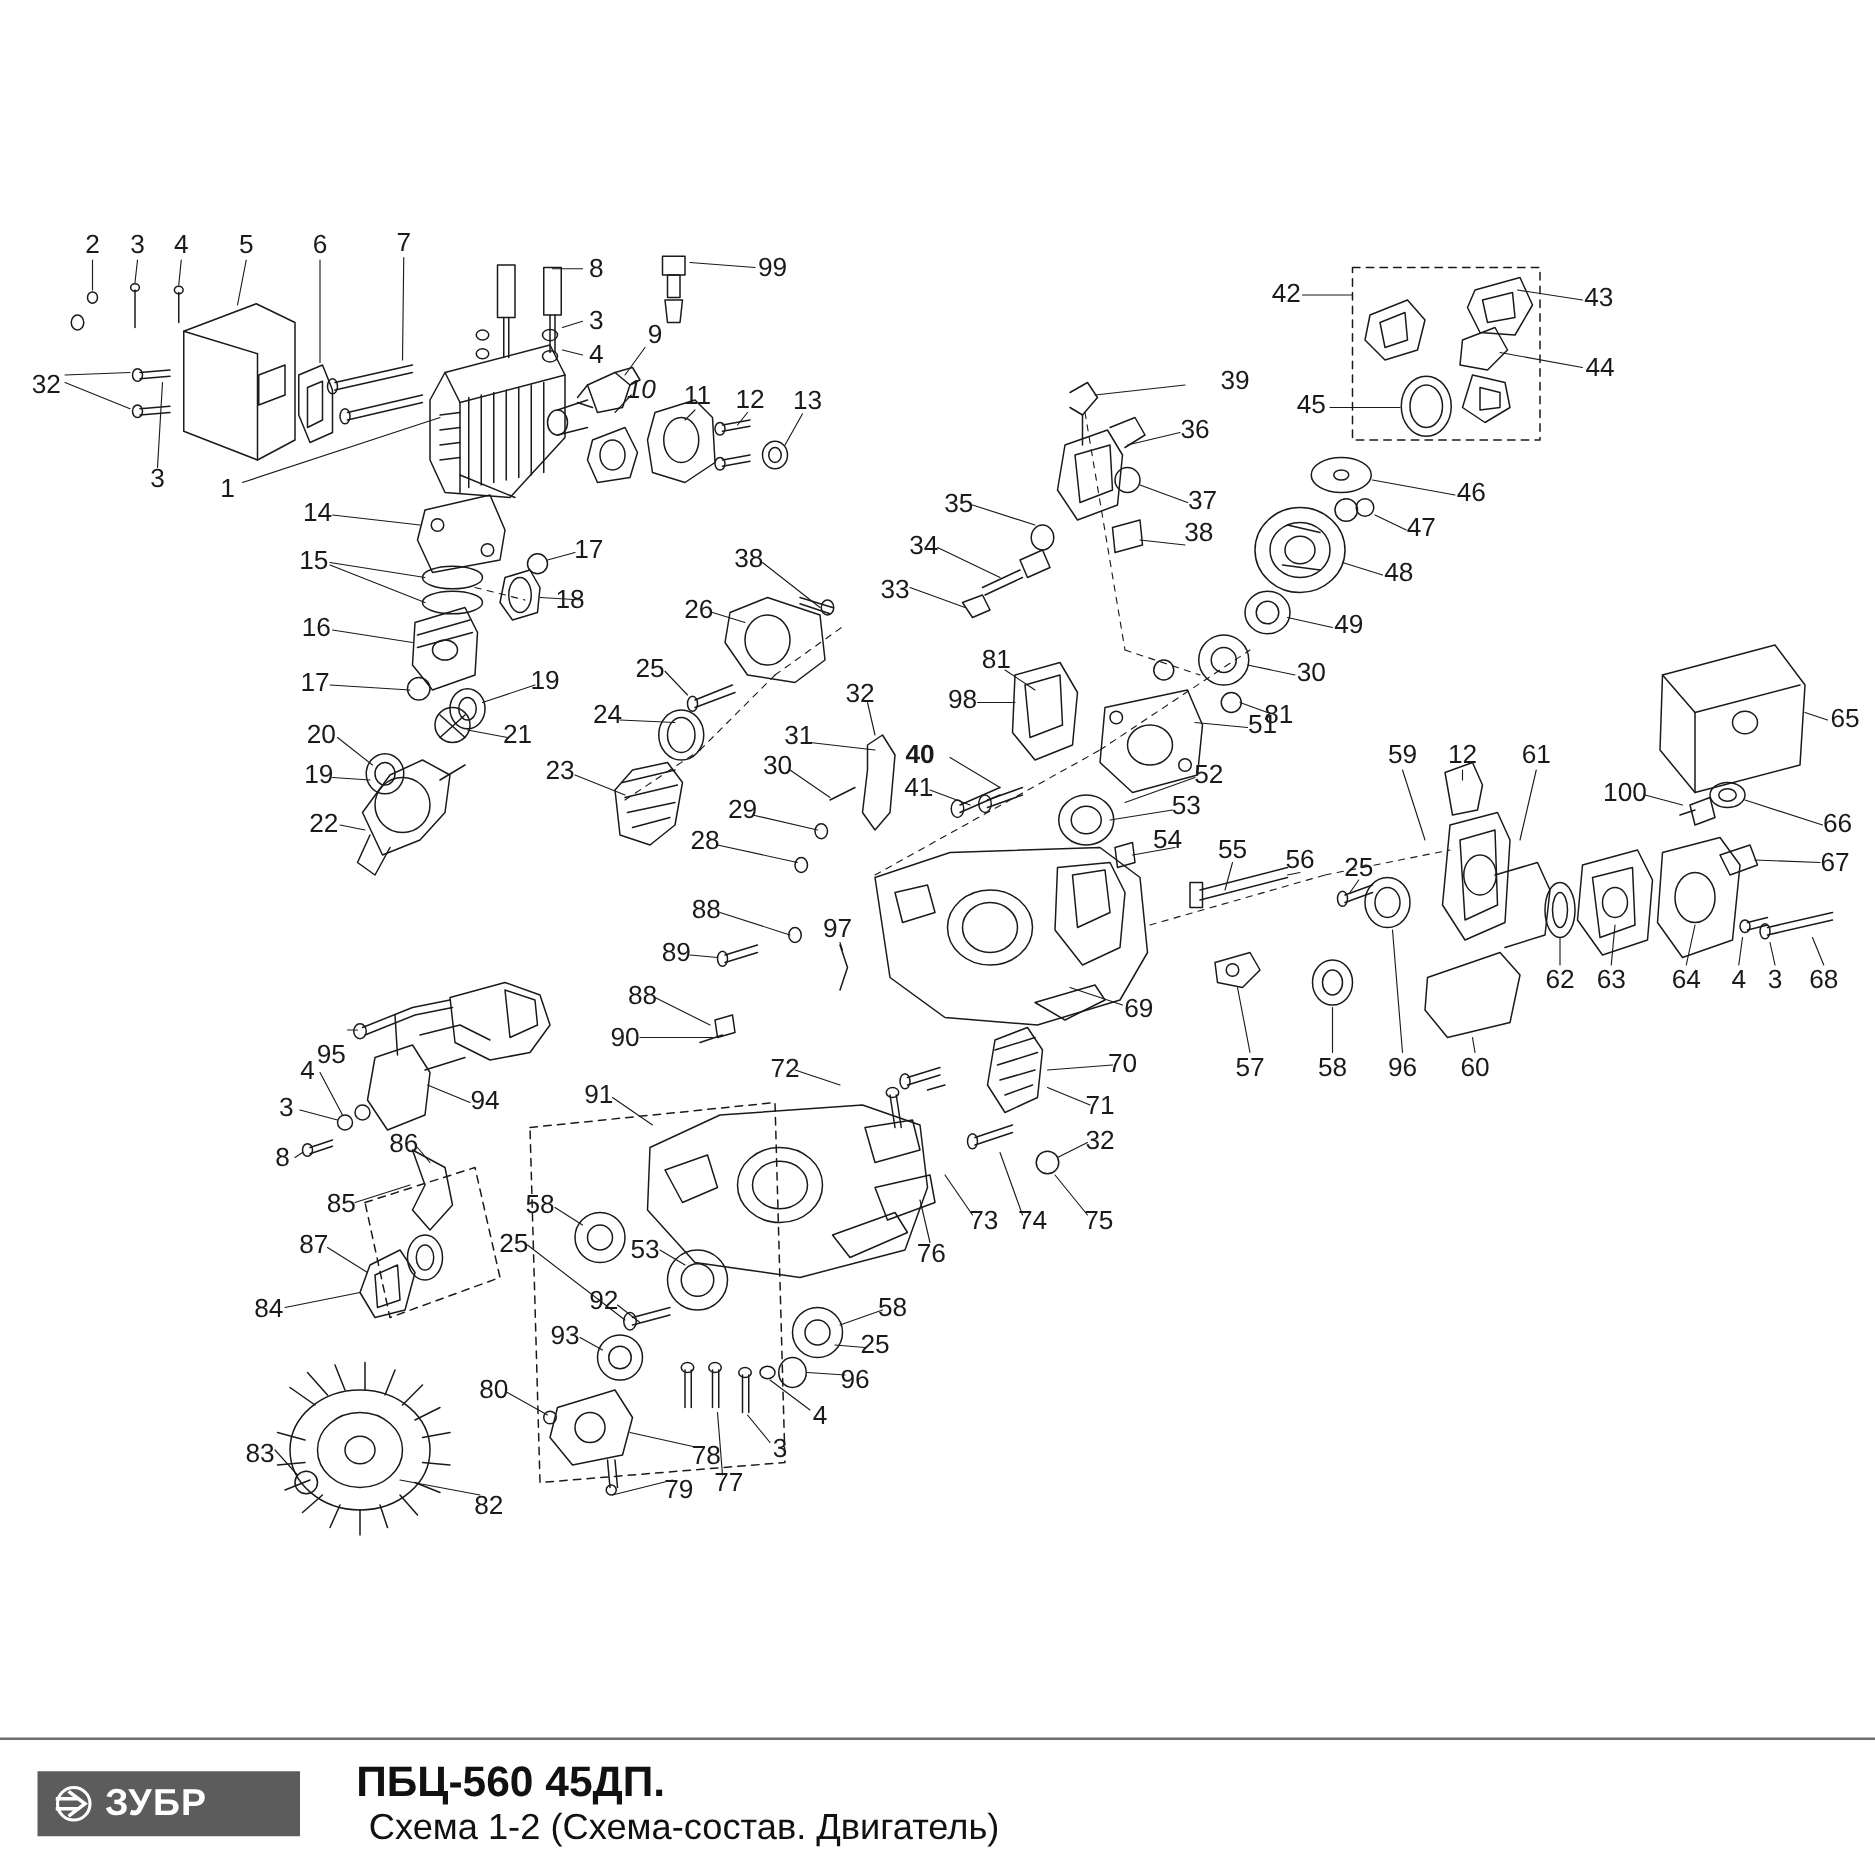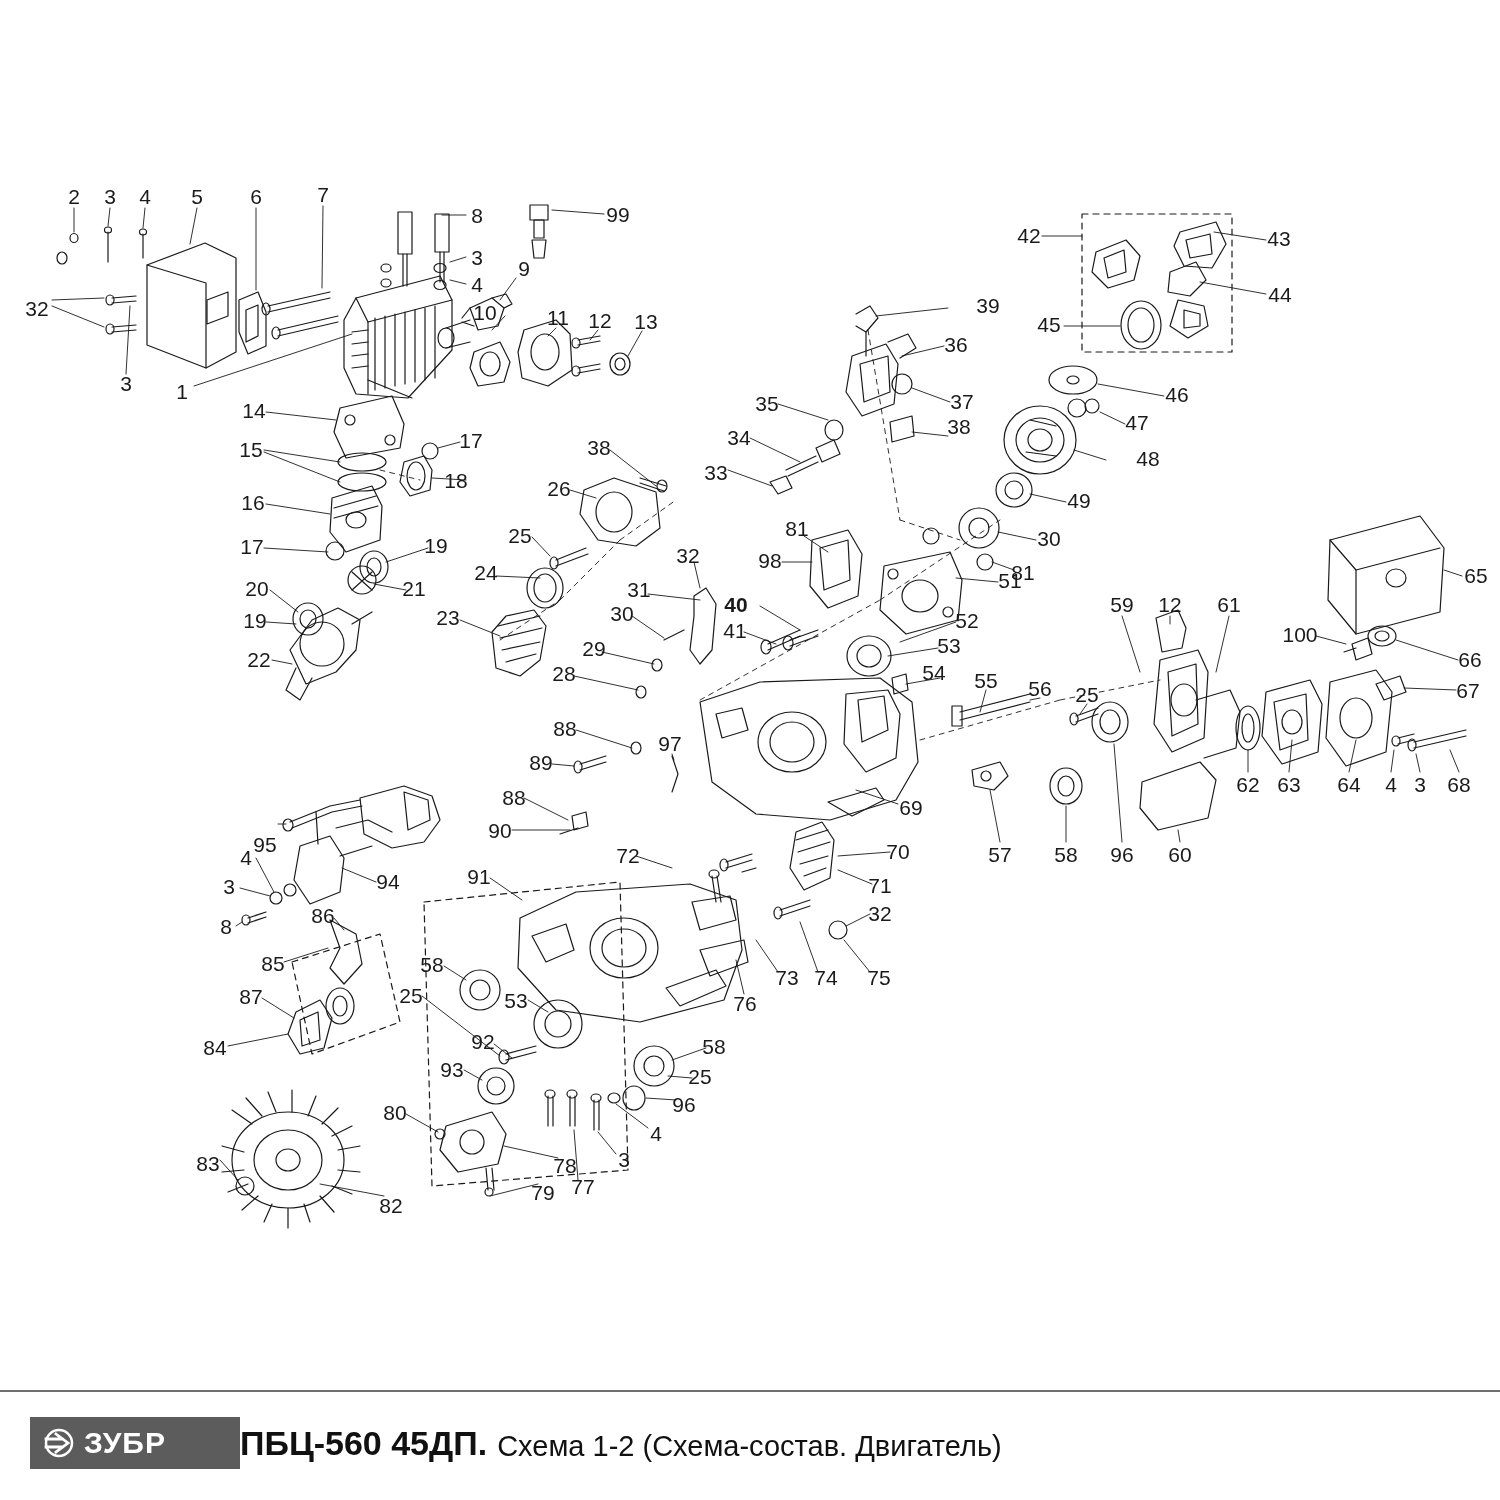--- a/index.html
+++ b/index.html
@@ -73,23 +73,25 @@
     flex: none;
   }
   #logo-text {
     color: #ffffff;
     font-size: 30px;
     font-weight: bold;
     letter-spacing: 1px;
     font-family: "Liberation Sans", sans-serif;
   }
   #caption {
+    margin-left: 45px;
     display: flex;
-    align-items: flex-end;
+    align-items: flex-start;
     white-space: nowrap;
+    flex-direction: column;
   }
   #caption-model {
     font-size: 34px;
     font-weight: bold;
     color: #111111;
   }
   #caption-sub {
     font-size: 29px;
     color: #111111;
     margin-left: 10px;
@@ -557,41 +559,41 @@
         <div class="callout" style="left: 145px; top: 196px;">4</div>
         <div class="callout" style="left: 197px; top: 196px;">5</div>
         <div class="callout" style="left: 256px; top: 196px;">6</div>
         <div class="callout" style="left: 323px; top: 194px;">7</div>
         <div class="callout" style="left: 477px; top: 215px;">8</div>
         <div class="callout" style="left: 618px; top: 214px;">99</div>
         <div class="callout" style="left: 477px; top: 257px;">3</div>
         <div class="callout" style="left: 477px; top: 284px;">4</div>
         <div class="callout" style="left: 524px; top: 268px;">9</div>
         <div class="callout" style="left: 37px; top: 308px;">32</div>
-        <div class="callout" style="left: 485px; top: 312px;">10</div>
+        <div class="callout" style="left: 513px; top: 312px; font-style: italic;">10</div>
         <div class="callout" style="left: 558px; top: 317px;">11</div>
         <div class="callout" style="left: 600px; top: 320px;">12</div>
         <div class="callout" style="left: 646px; top: 321px;">13</div>
         <div class="callout" style="left: 988px; top: 305px;">39</div>
         <div class="callout" style="left: 956px; top: 344px;">36</div>
         <div class="callout" style="left: 1029px; top: 235px;">42</div>
         <div class="callout" style="left: 1279px; top: 238px;">43</div>
         <div class="callout" style="left: 1280px; top: 294px;">44</div>
         <div class="callout" style="left: 1049px; top: 324px;">45</div>
         <div class="callout" style="left: 126px; top: 383px;">3</div>
         <div class="callout" style="left: 182px; top: 391px;">1</div>
         <div class="callout" style="left: 767px; top: 403px;">35</div>
         <div class="callout" style="left: 962px; top: 401px;">37</div>
         <div class="callout" style="left: 739px; top: 437px;">34</div>
         <div class="callout" style="left: 959px; top: 426px;">38</div>
         <div class="callout" style="left: 1177px; top: 394px;">46</div>
         <div class="callout" style="left: 1137px; top: 422px;">47</div>
         <div class="callout" style="left: 254px; top: 410px;">14</div>
         <div class="callout" style="left: 716px; top: 472px;">33</div>
-        <div class="callout" style="left: 1119px; top: 458px; margin-left: 29px;">48</div>
+        <div class="callout" style="left: 1119px; top: 458px;">48</div>
         <div class="callout" style="left: 251px; top: 449px;">15</div>
         <div class="callout" style="left: 471px; top: 440px;">17</div>
         <div class="callout" style="left: 456px; top: 480px;">18</div>
         <div class="callout" style="left: 599px; top: 447px;">38</div>
         <div class="callout" style="left: 1079px; top: 500px;">49</div>
         <div class="callout" style="left: 253px; top: 502px;">16</div>
         <div class="callout" style="left: 559px; top: 488px;">26</div>
         <div class="callout" style="left: 1049px; top: 538px;">30</div>
         <div class="callout" style="left: 252px; top: 546px;">17</div>
         <div class="callout" style="left: 436px; top: 545px;">19</div>

